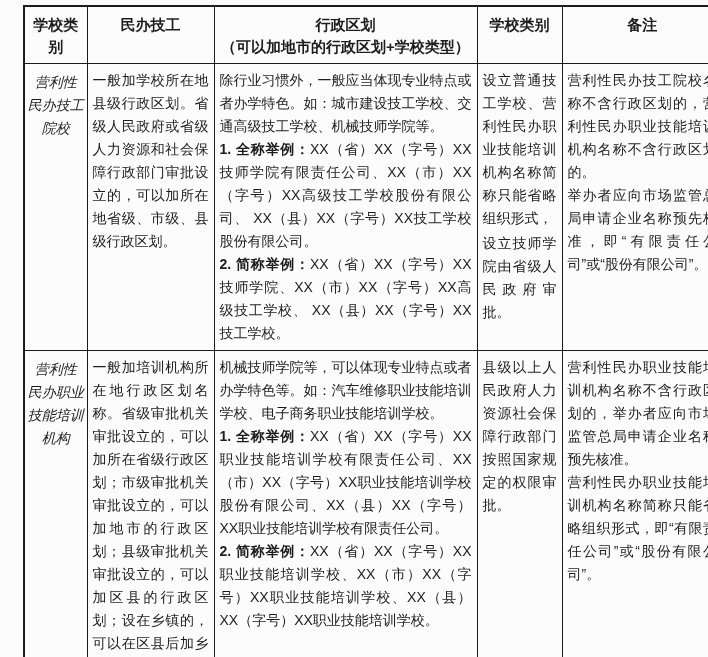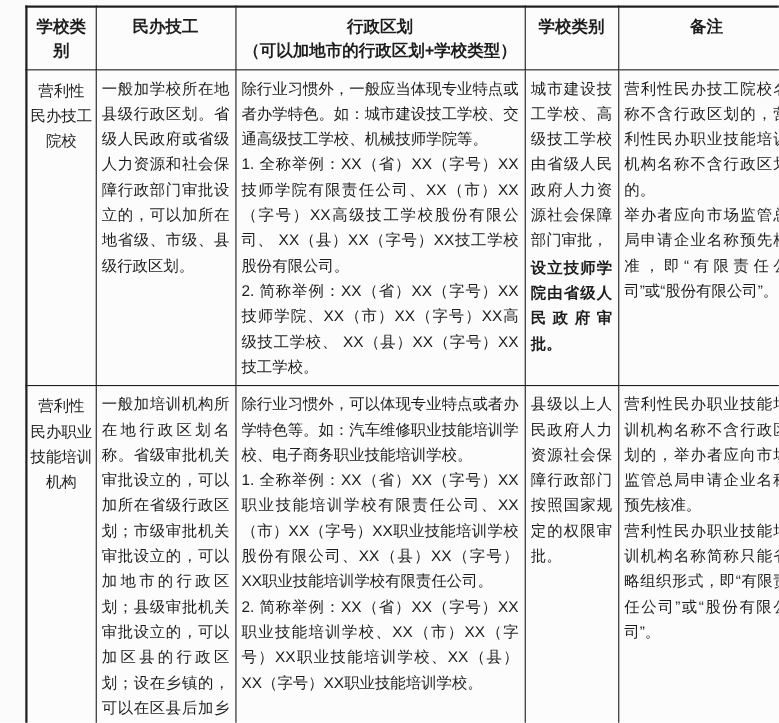--- a/index.html
+++ b/index.html
@@ -35,25 +35,26 @@
     text-align: center;
     padding-top: 7px;
   }
   tr.hdr  { height: 47px; }
   tr.row1 { height: 260px; }
   tr.row2 { height: 337px; }
   td.cat {
     text-align: center;
     white-space: pre-line;
     padding: 7px 1px;
+    font-style: italic;
   }
   td.body { text-align: justify; }
   p { margin: 0; }
-  p.gap { margin-top: 2px; font-weight: bold; }
-  b.ex-label { font-weight: normal; }
+  p.gap { margin-top: 2px; }
+  b.ex-label { font-weight: bold; }
 </style>
 </head>
 <body>
 
 <div class="page">
   <table class="rules">
     <colgroup>
       <col style="width:63px">
       <col style="width:127px">
       <col style="width:263px">
@@ -79,38 +80,38 @@
 院校</td>
         <td class="body">
           <p>一般加学校所在地县级行政区划。省级人民政府或省级人力资源和社会保障行政部门审批设立的，可以加所在地省级、市级、县级行政区划。</p>
         </td>
         <td class="body">
           <p>除行业习惯外，一般应当体现专业特点或者办学特色。如：城市建设技工学校、交通高级技工学校、机械技师学院等。</p>
           <p><b class="ex-label">1. 全称举例：</b><span>XX（省）XX（字号）XX技师学院有限责任公司、XX（市）XX（字号）XX高级技工学校股份有限公司、 XX（县）XX（字号）XX技工学校股份有限公司。</span></p>
           <p><b class="ex-label">2. 简称举例：</b><span>XX（省）XX（字号）XX技师学院、XX（市）XX（字号）XX高级技工学校、 XX（县）XX（字号）XX技工学校。</span></p>
         </td>
         <td class="body">
-          <p>城市建设技工学校、高级技工学校由省级人民政府人力资源社会保障部门审批，</p>
+          <p>设立普通技工学校、营利性民办职业技能培训机构名称简称只能省略组织形式，</p>
           <p class="gap">设立技师学院由省级人民政府审批。</p>
         </td>
         <td class="body">
           <p>营利性民办技工院校名称不含行政区划的，营利性民办职业技能培训机构名称不含行政区划的。</p>
           <p>举办者应向市场监管总局申请企业名称预先核准，即“有限责任公司”或“股份有限公司”。</p>
         </td>
       </tr>
       <tr class="row2">
         <td class="cat">营利性
 民办职业
 技能培训
 机构</td>
         <td class="body">
           <p>一般加培训机构所在地行政区划名称。省级审批机关审批设立的，可以加所在省级行政区划；市级审批机关审批设立的，可以加地市的行政区划；县级审批机关审批设立的，可以加区县的行政区划；设在乡镇的，可以在区县后加乡镇行政区划。</p>
         </td>
         <td class="body">
-          <p>除行业习惯外，可以体现专业特点或者办学特色等。如：汽车维修职业技能培训学校、电子商务职业技能培训学校。</p>
+          <p>机械技师学院等，可以体现专业特点或者办学特色等。如：汽车维修职业技能培训学校、电子商务职业技能培训学校。</p>
           <p><b class="ex-label">1. 全称举例：</b><span>XX（省）XX（字号）XX职业技能培训学校有限责任公司、XX（市）XX（字号）XX职业技能培训学校股份有限公司、XX（县）XX（字号）XX职业技能培训学校有限责任公司。</span></p>
           <p><b class="ex-label">2. 简称举例：</b><span>XX（省）XX（字号）XX职业技能培训学校、XX（市）XX（字号）XX职业技能培训学校、XX（县）XX（字号）XX职业技能培训学校。</span></p>
         </td>
         <td class="body">
           <p>县级以上人民政府人力资源社会保障行政部门按照国家规定的权限审批。</p>
         </td>
         <td class="body">
           <p>营利性民办职业技能培训机构名称不含行政区划的，举办者应向市场监管总局申请企业名称预先核准。</p>
           <p>营利性民办职业技能培训机构名称简称只能省略组织形式，即“有限责任公司”或“股份有限公司”。</p>
         </td>

